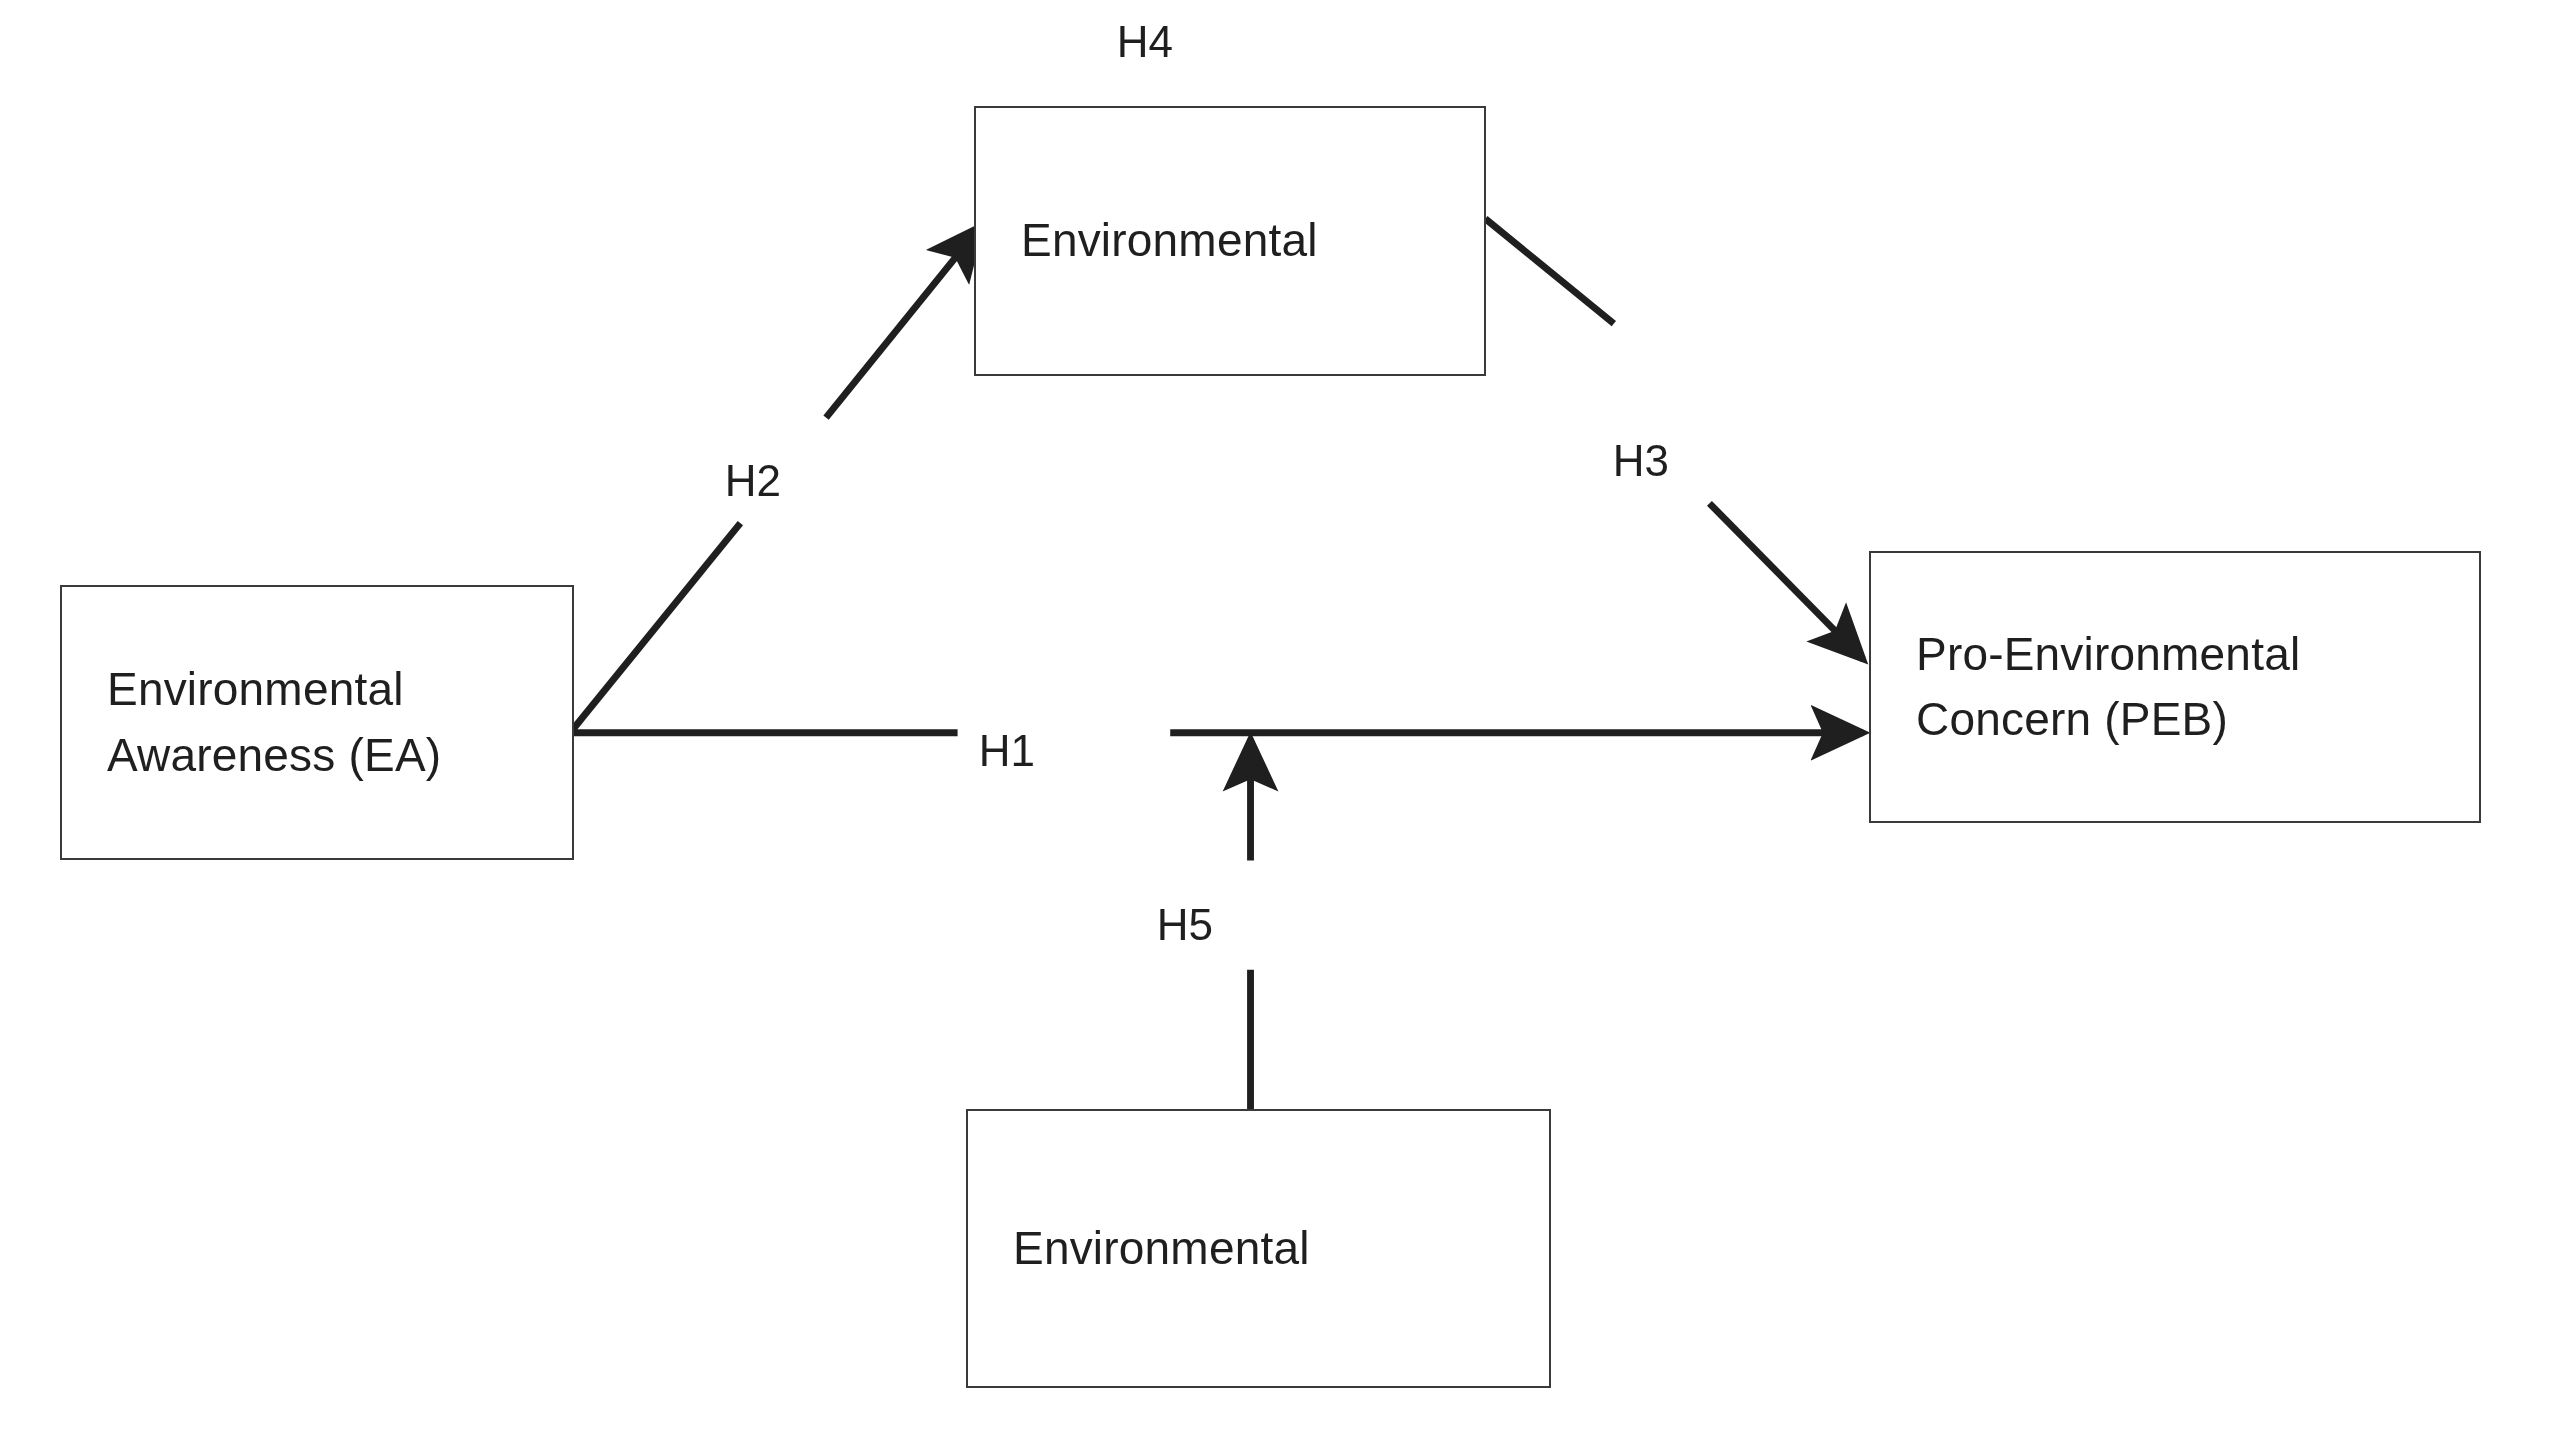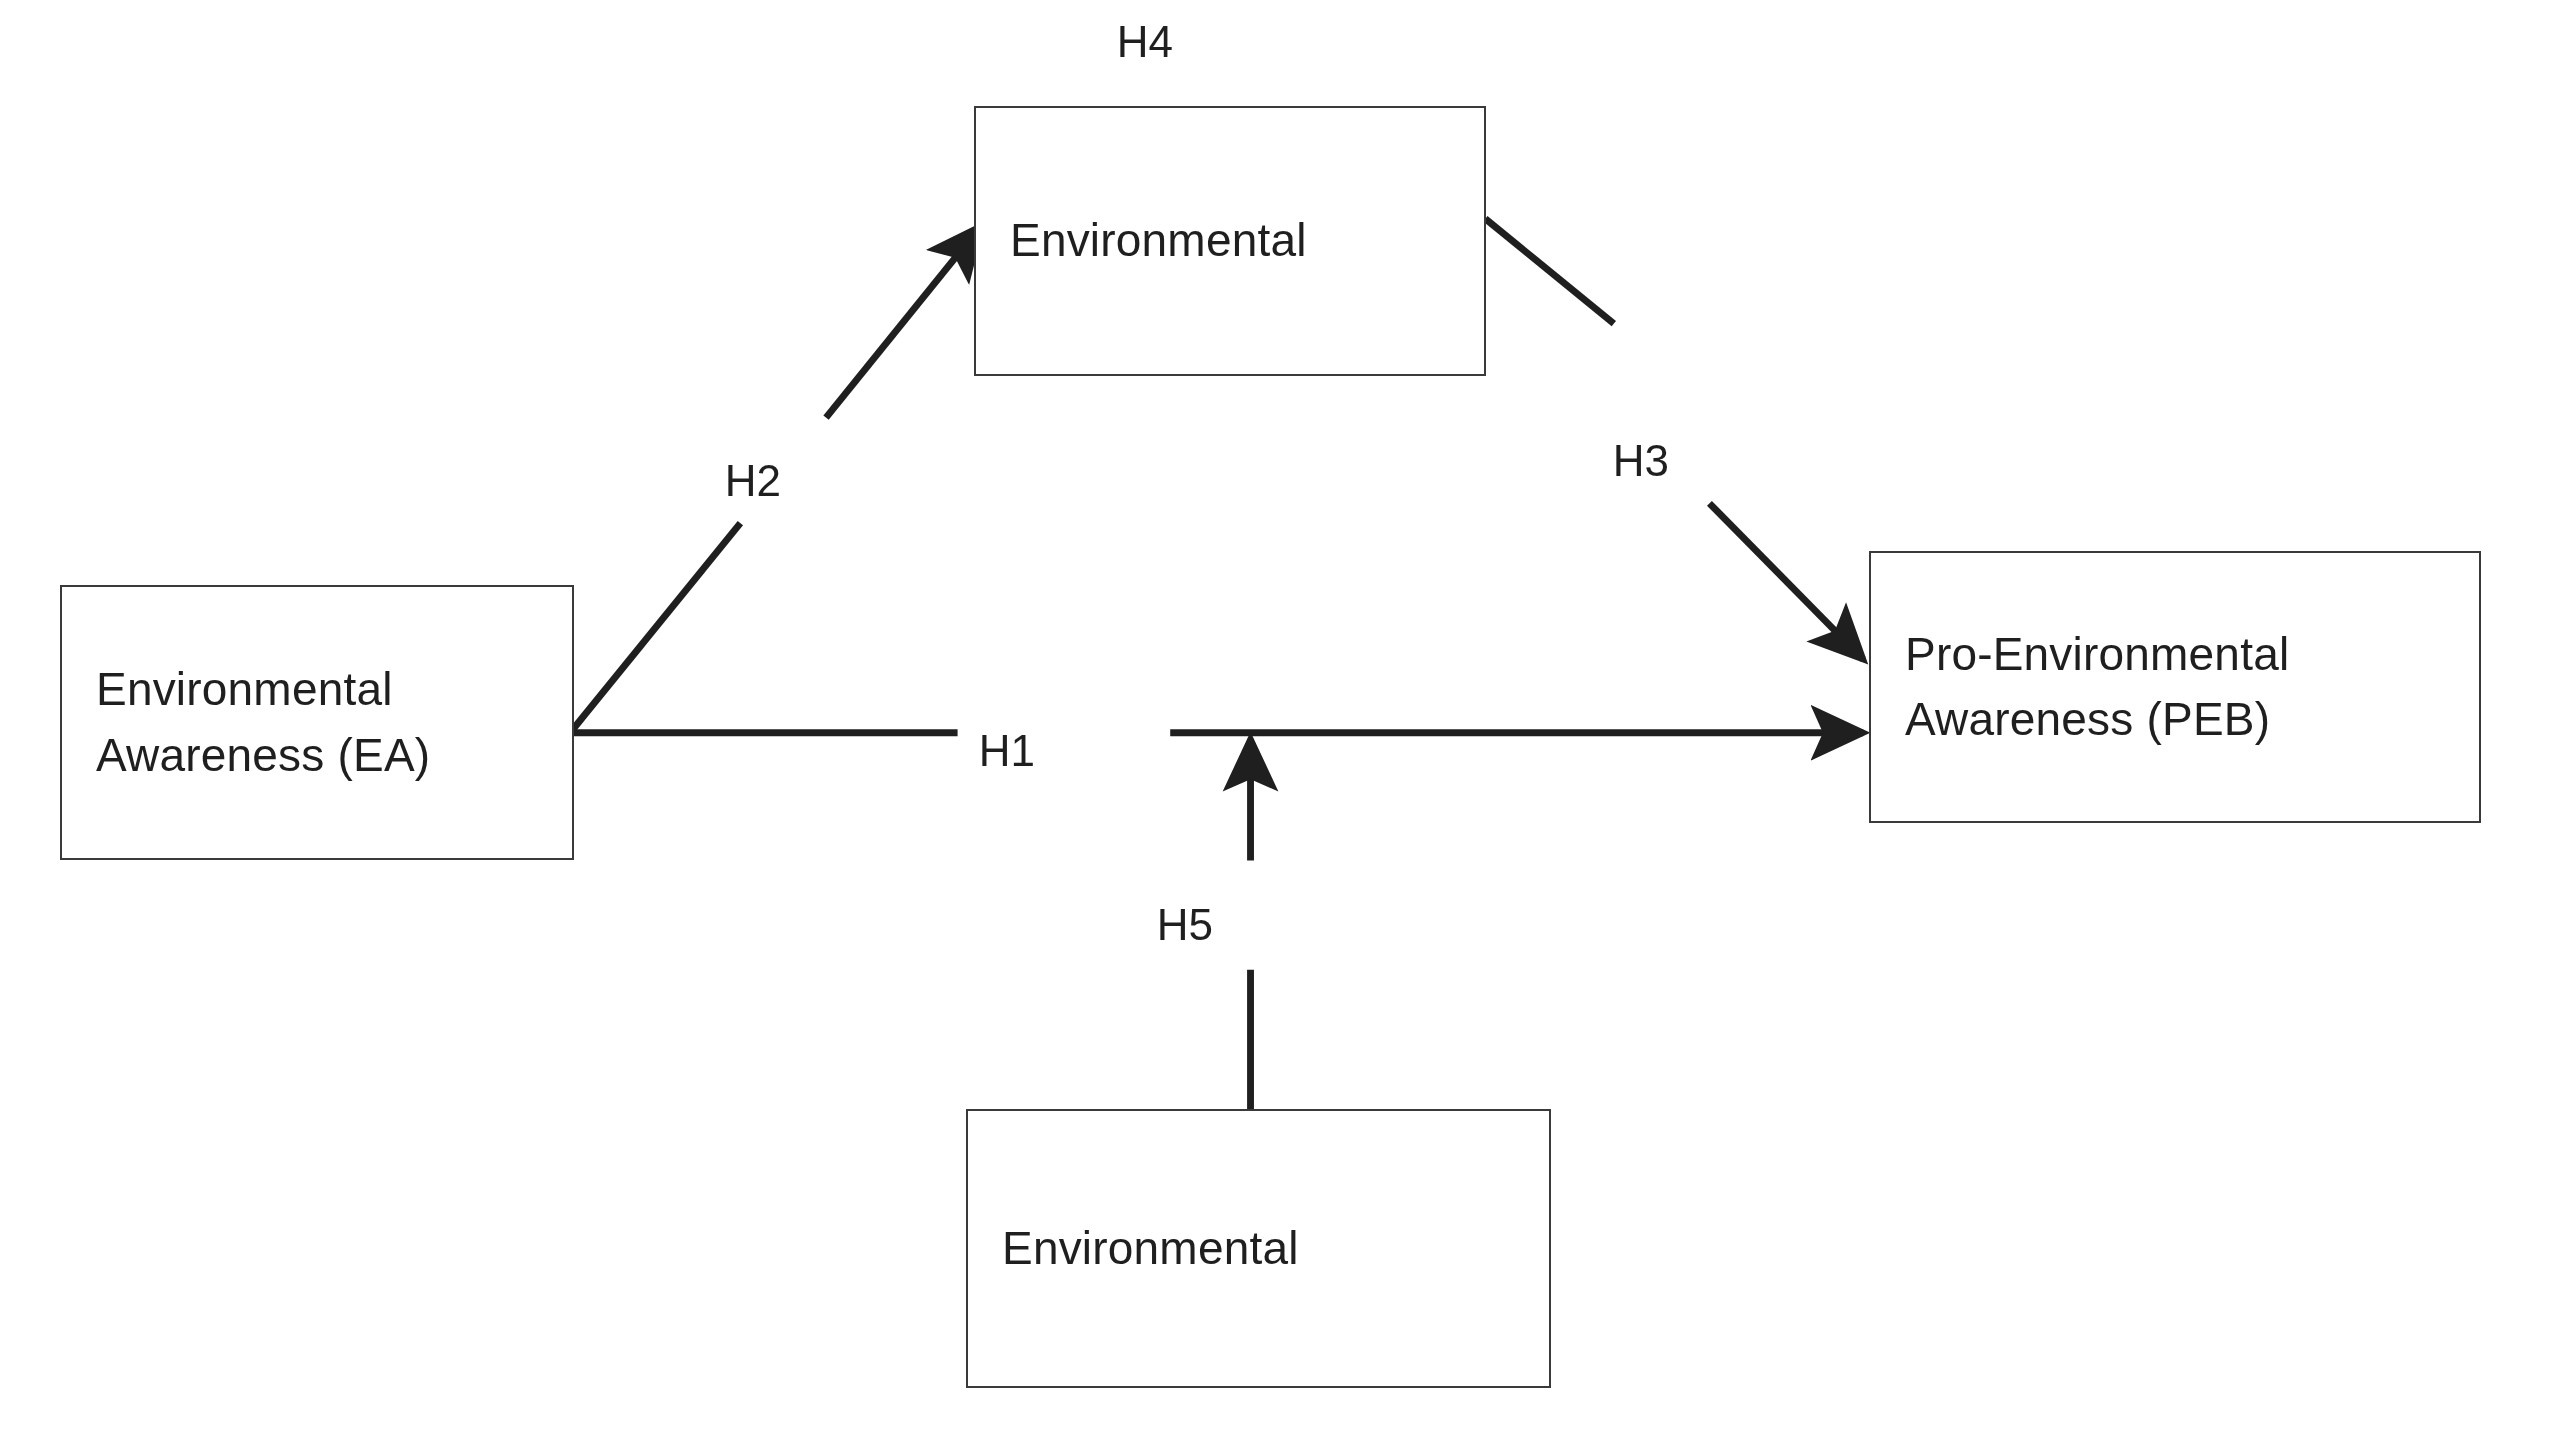--- a/index.html
+++ b/index.html
@@ -38,21 +38,21 @@
     z-index: 3;
   }
   .node-line {
     font-size: 46px;
     line-height: 1.42;
     color: #1f1f1f;
     white-space: nowrap;
     letter-spacing: 0.2px;
   }
   .node-text {
-    padding-left: 34px;
+    padding-left: 45px;
     padding-right: 15.3px;
   }
   #node-ec {
     left: 974px;
     top: 106px;
     width: 512px;
     height: 270px;
   }
   #node-ea {
     left: 60px;
@@ -128,21 +128,21 @@
     <div class="node-line node-text">Environmental</div>
   </div>
 
   <div class="node" id="node-ea">
     <div class="node-line node-text">Environmental</div>
     <div class="node-line node-text">Awareness (EA)</div>
   </div>
 
   <div class="node" id="node-peb">
     <div class="node-line node-text">Pro-Environmental</div>
-    <div class="node-line node-text">Awareness (PEB)</div>
+    <div class="node-line node-text">Concern (PEB)</div>
   </div>
 
   <div class="node" id="node-eat">
     <div class="node-line node-text">Environmental</div>
   </div>
 
   <div class="edge-label" id="label-h1">H1</div>
   <div class="edge-label" id="label-h2">H2</div>
   <div class="edge-label" id="label-h3">H3</div>
   <div class="edge-label" id="label-h4">H4</div>

